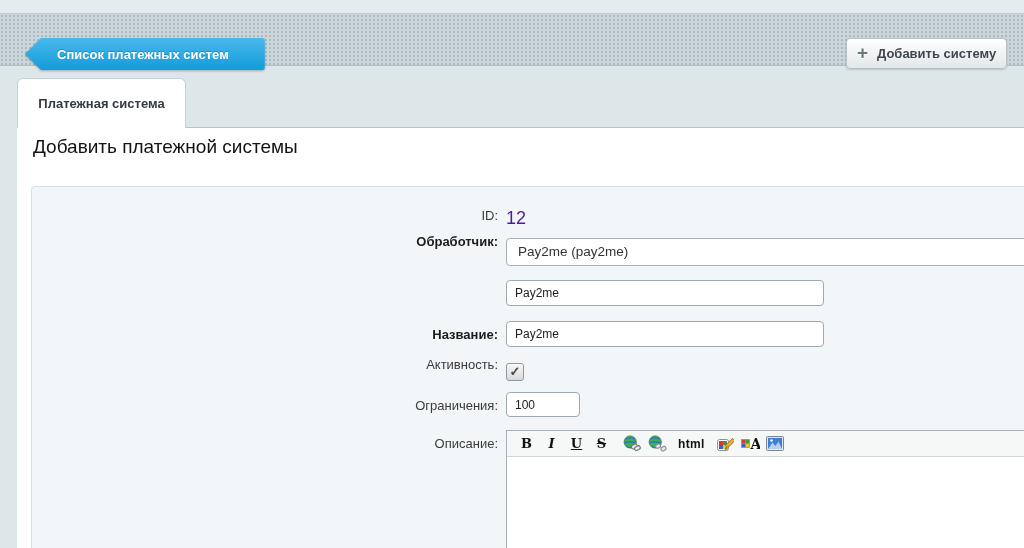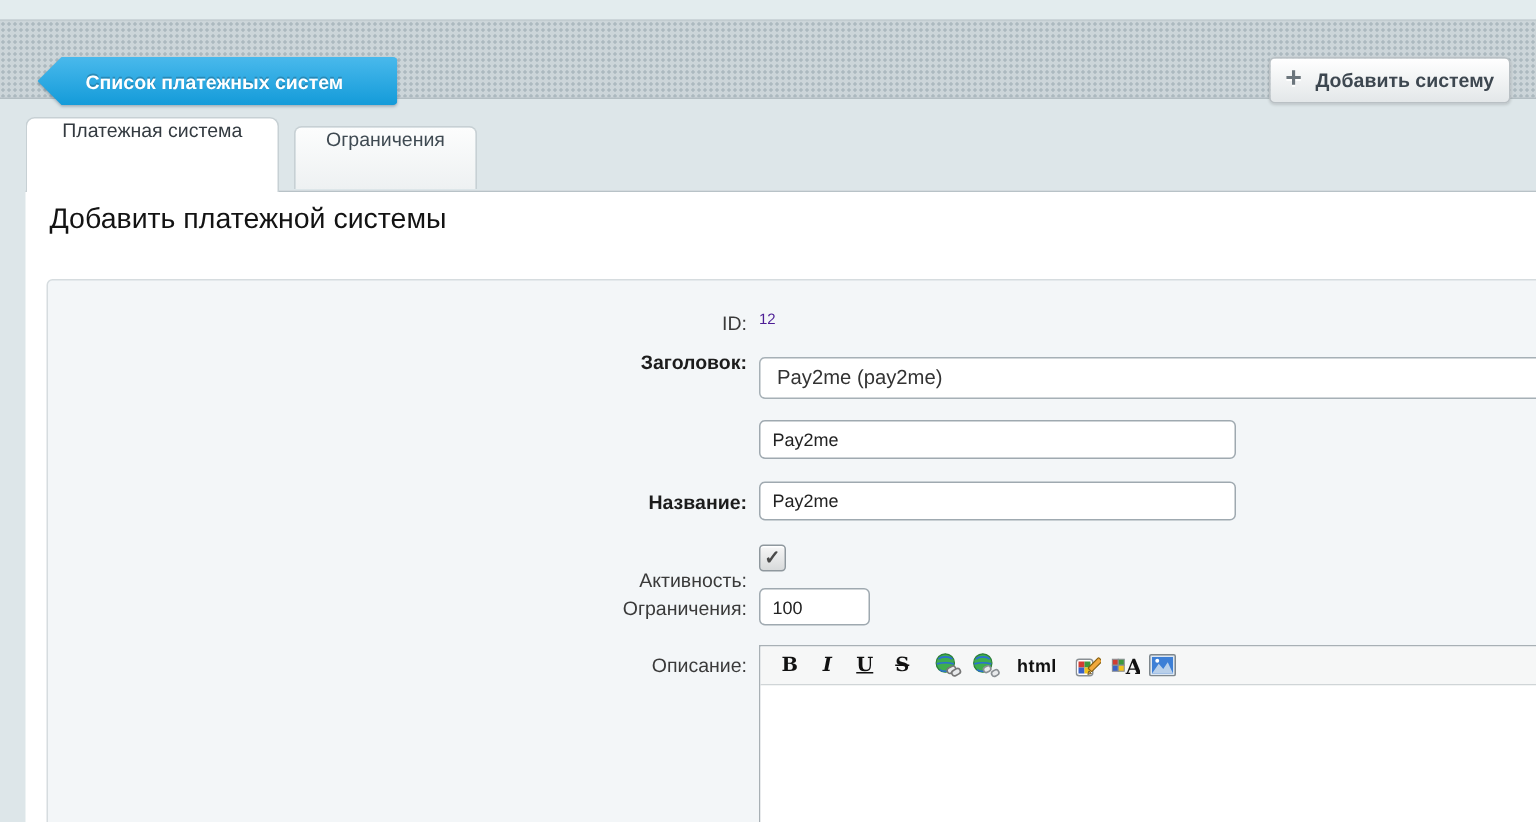--- a/index.html
+++ b/index.html
@@ -29,22 +29,22 @@
     position:absolute;left:846px;top:24px;width:161px;height:31px;
     background:linear-gradient(#ffffff,#e3e7e9);
     border:1px solid #b9c0c4;border-radius:4px;box-shadow:0 1px 2px rgba(0,0,0,.15);
     display:flex;align-items:center;justify-content:center;gap:9px;cursor:pointer;
     color:#3d4750;font-size:13px;font-weight:bold;
   }
   .btn-add .plus{font-size:19px;font-weight:bold;color:#6b757c;text-shadow:0 1px 0 #fff;line-height:1;margin-top:-2px;}
   
   .tab{
     position:absolute;border:1px solid #c7d0d4;border-bottom:none;
-    display:flex;align-items:flex-start;justify-content:center;
-    font-size:13px;font-weight:normal;color:#333a40;cursor:pointer;
+    display:flex;align-items:center;justify-content:center;
+    font-size:13px;font-weight:bold;color:#333a40;cursor:pointer;
   }
   .tab-active{
     left:17px;top:78px;width:169px;height:50px;z-index:3;
     background:#ffffff;border-radius:6px 6px 0 0;
   }
   .tab-inactive{
     left:196px;top:84px;width:122px;height:42px;z-index:2;
     background:linear-gradient(#fcfdfd,#eef1f2);border-radius:5px 5px 0 0;color:#3f4a52;
   }
   
@@ -55,21 +55,21 @@
   .page-title{position:absolute;left:33px;top:136px;z-index:4;font-size:19px;color:#131313;}
   .panel{
     position:absolute;left:31px;top:186px;right:-10px;bottom:-10px;z-index:4;
     background:#f3f6f8;border:1px solid #d6dcdf;border-radius:4px;
   }
   .flabel{
     position:absolute;left:0;width:466px;text-align:right;
     font-size:13px;color:#3a3a3a;white-space:nowrap;
   }
   .flabel.bold{font-weight:bold;color:#1c1c1c;}
-  .fvalue{position:absolute;left:474px;font-size:10px;color:#4c1d95;}
+  .fvalue{position:absolute;left:474px;font-size:18px;color:#4c1d95;}
   .tinput{
     position:absolute;left:474px;height:26px;
     background:#fff;border:1px solid #9fa9b0;border-radius:4px;
     font-family:"Liberation Sans",sans-serif;font-size:12px;color:#222;
     padding:0 6px 0 8px;outline:none;
   }
   .fselect{
     position:absolute;left:474px;top:51px;right:-40px;height:28px;
     background:#fff;border:1px solid #a6b0b6;border-radius:4px;
     font-size:13.5px;color:#333;line-height:26px;padding-left:11px;cursor:pointer;
@@ -117,44 +117,41 @@
     </div>
     <div class="btn-add">
       <span class="plus">+</span>
       <span>Добавить систему</span>
     </div>
   </div>
 
   <div class="tab tab-active">
     <span>Платежная система</span>
   </div>
-  <div class="tab tab-inactive">
-    <span>Ограничения</span>
-  </div>
 
   <div class="content"></div>
 
   <div class="page-title">Добавить платежной системы</div>
 
   <div class="panel">
 
     <div class="flabel" style="top:21px;">ID:</div>
     <div class="fvalue" style="top:21px;">12</div>
 
-    <div class="flabel bold" style="top:47px;">Заголовок:</div>
+    <div class="flabel bold" style="top:47px;">Обработчик:</div>
     <div class="fselect">
       <span>Pay2me (pay2me)</span>
     </div>
 
     <input class="tinput" style="top: 93px; width: 318px;" value="Pay2me">
 
     <div class="flabel bold" style="top:140px;">Название:</div>
     <input class="tinput" style="top: 134px; width: 318px;" value="Pay2me">
 
-    <div class="flabel" style="top:192px;">Активность:</div>
+    <div class="flabel" style="top:170px;">Активность:</div>
     <div class="checkbox">
       <span class="mark">✓</span>
     </div>
 
     <div class="flabel" style="top:211px;">Ограничения:</div>
     <input class="tinput" style="top: 205px; width: 74px; height: 25px;" value="100">
 
     <div class="flabel" style="top:249px;">Описание:</div>
     <div class="editor">
       <div class="ed-toolbar">

